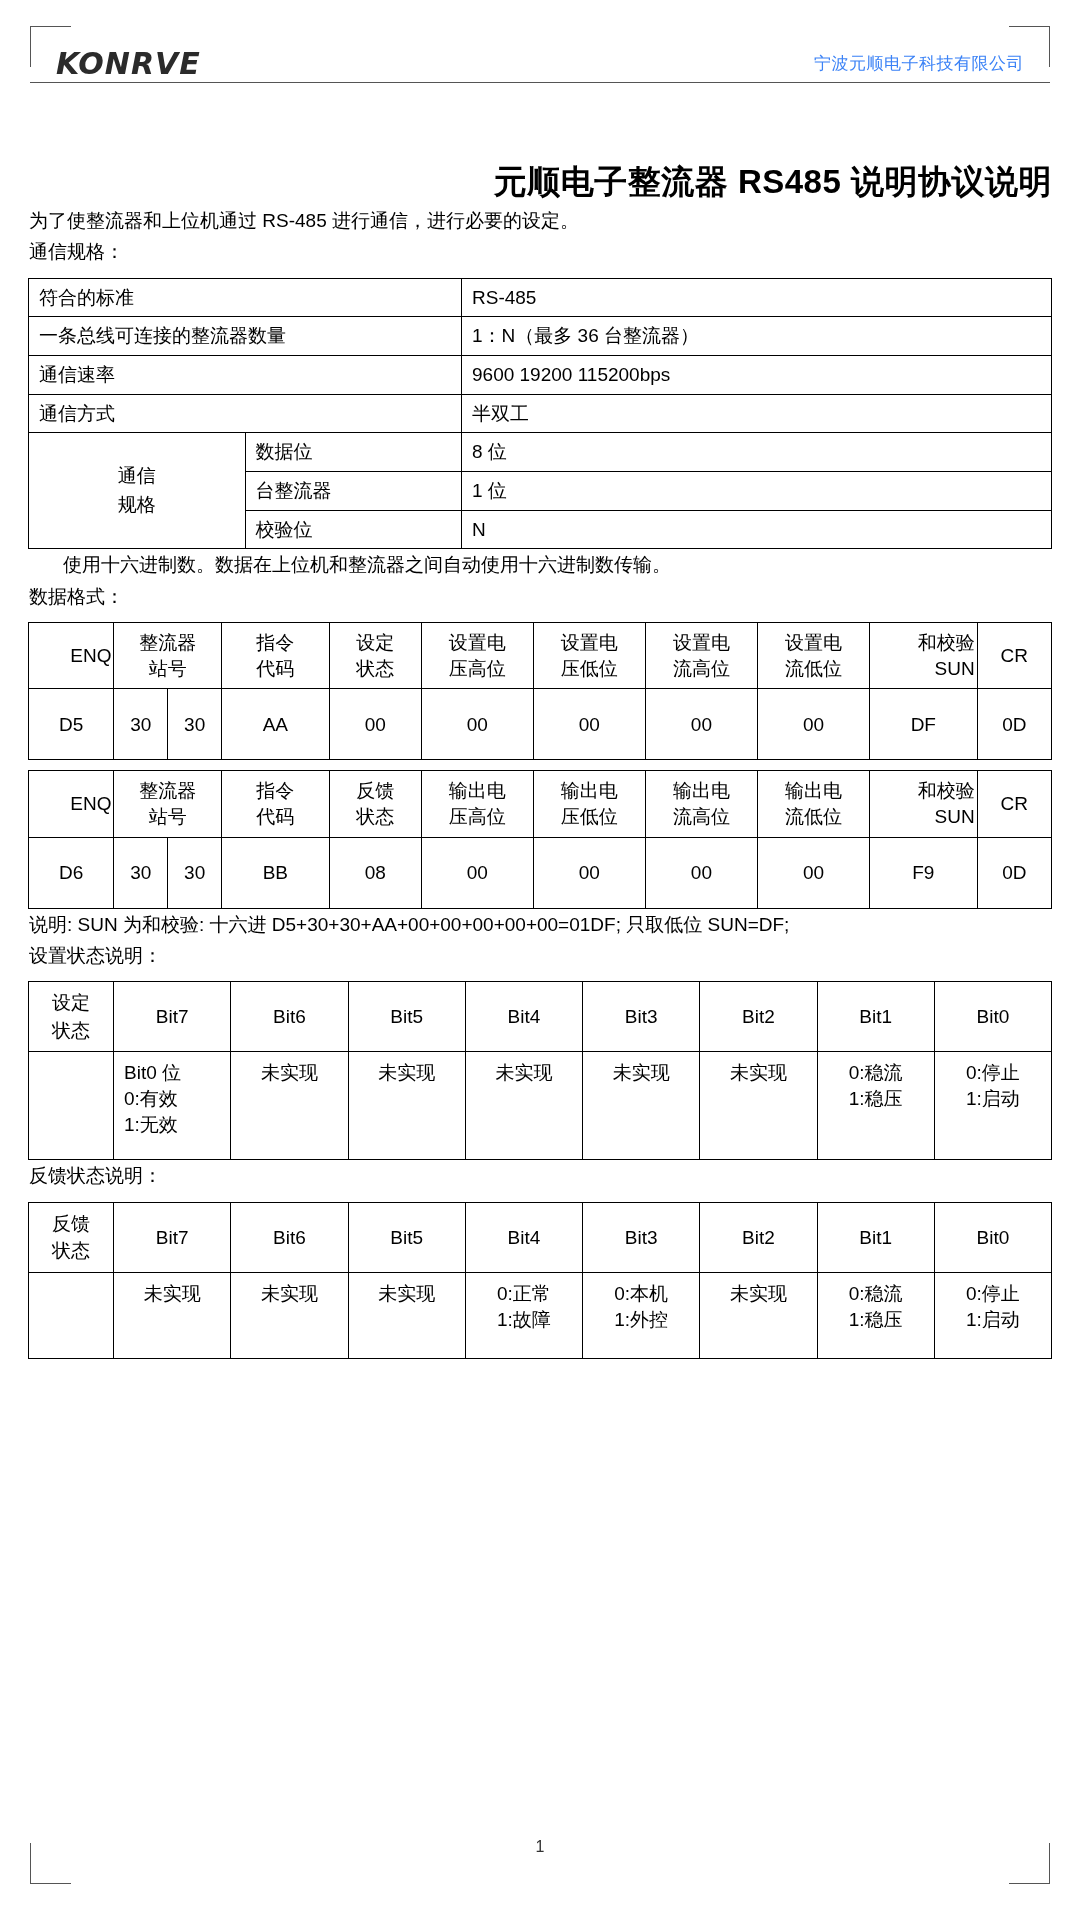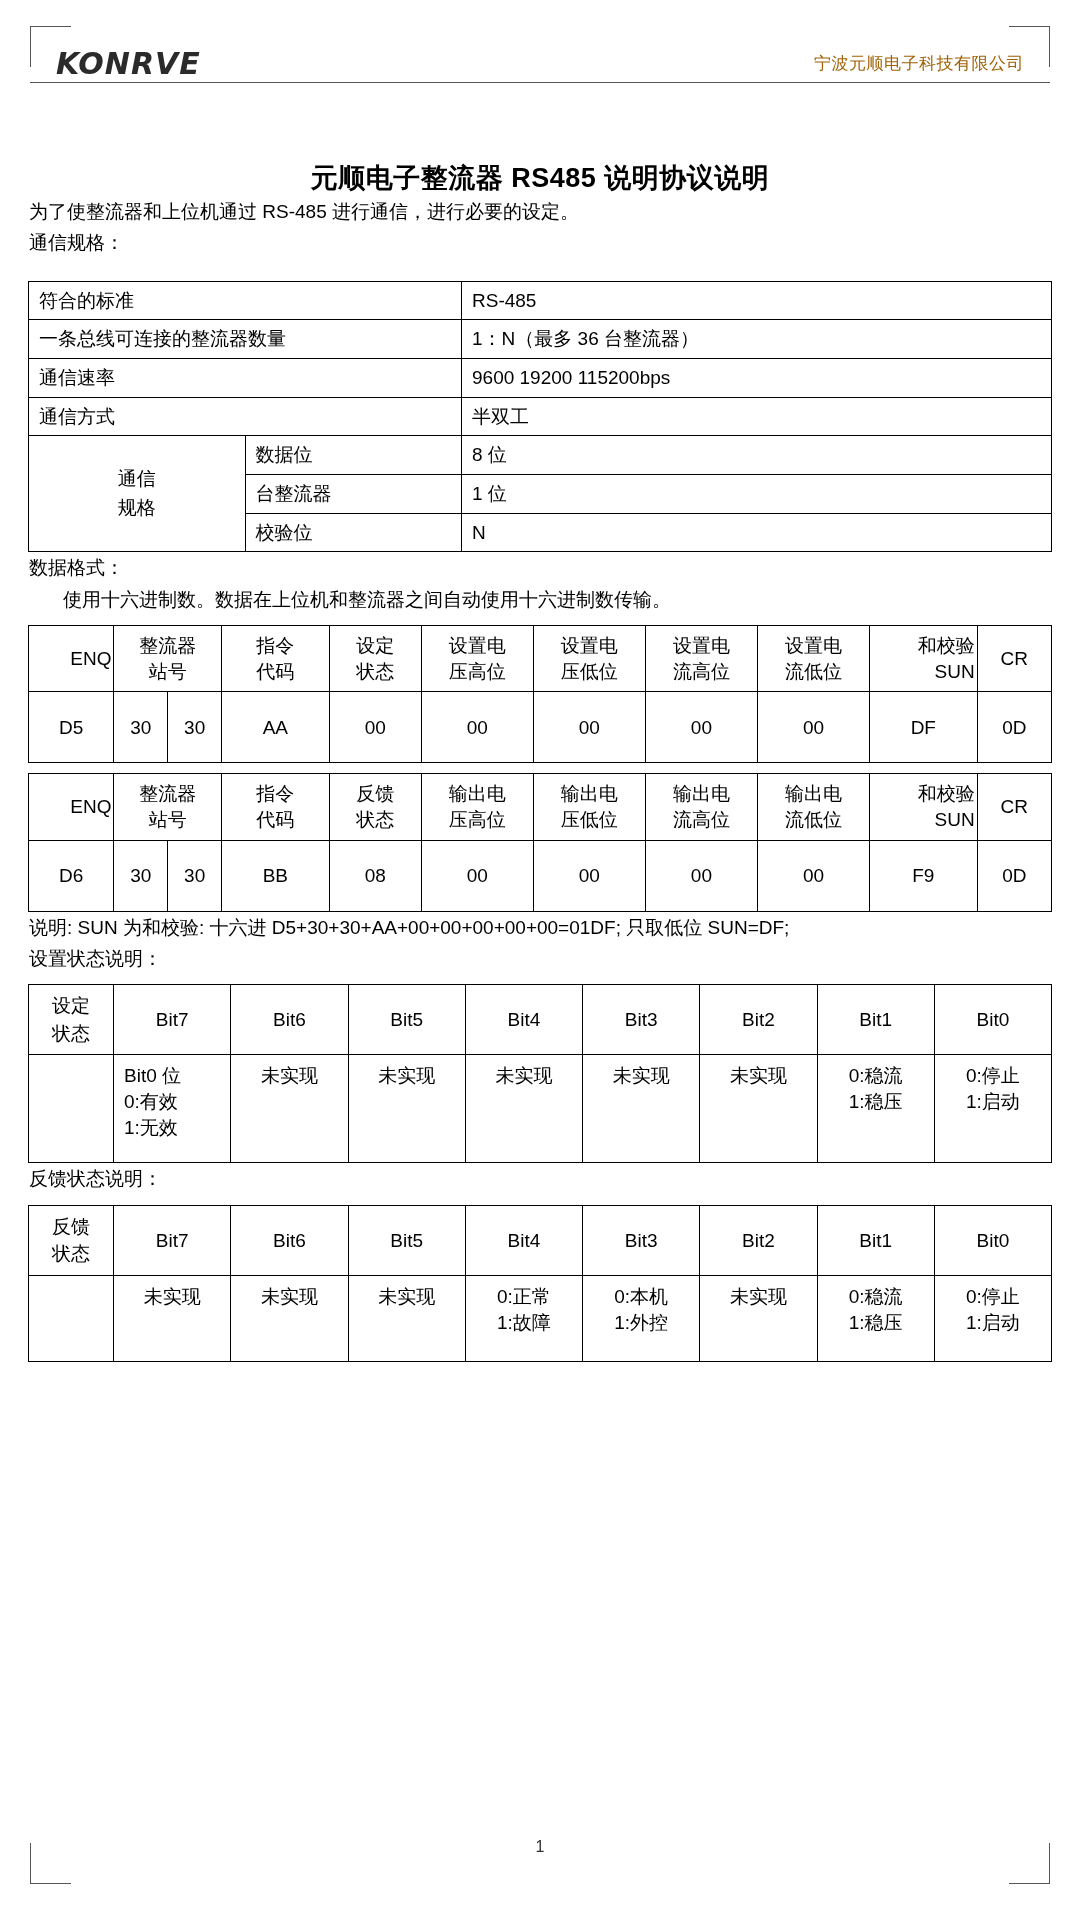--- a/index.html
+++ b/index.html
@@ -61,35 +61,35 @@
     font-size: 30px;
     letter-spacing: 1px;
     color: #2b2b2b;
     font-style: italic;
   }
   .company {
     position: absolute;
     right: 56px;
     top: 26px;
     font-size: 17px;
-    color: #a16207;
+    color: #3b82f6;
     letter-spacing: .5px;
   }
 
   
   .content {
     position: absolute;
     left: 28px;
     right: 28px;
     top: 110px;
   }
 
   h1.doc-title {
-    text-align: center;
-    font-size: 27px;
+    text-align: right;
+    font-size: 33px;
     font-weight: bold;
     margin: 50px 0 0 0;
     letter-spacing: .5px;
   }
 
   p.para {
     font-size: 19px;
     margin: 1px;
     line-height: 1.6;
   }
@@ -110,21 +110,21 @@
     table-layout: fixed;
   }
   table td, table th {
     border: 1.4px solid #000;
     padding: 6px 10px;
     vertical-align: middle;
     font-weight: normal;
     text-align: left;
     line-height: 1.35;
   }
-  .spec-table { margin-top: 22px; }
+  .spec-table { margin-top: 10px; }
   .spec-table td.k { width: 412px; }
   .spec-table td.sub-k { width: 220px; }
   .spec-table td.merge-k {
     width: 192px;
     text-align: center;
     line-height: 1.5;
   }
 
   .frame-table { margin-top: 10px; text-align: center; }
   .frame-table td { text-align: center; padding: 7px 2px; }
@@ -212,23 +212,23 @@
         <td class="sub-k">台整流器</td>
         <td>1 位</td>
       </tr>
       <tr>
         <td class="sub-k">校验位</td>
         <td>N</td>
       </tr>
     </tbody>
       </table>
 
+    <p class="para mt-note">使用十六进制数。数据在上位机和整流器之间自动使用十六进制数传输。</p>
+
     <p class="para mt-fmt">数据格式：</p>
-
-    <p class="para mt-note">使用十六进制数。数据在上位机和整流器之间自动使用十六进制数传输。</p>
 
     <table class="frame-table">
       <tbody>
           <tr class="hdr">
         <td class="cw-enq" rowspan="1">ENQ</td>
         <td class="cw-code" colspan="2">
           <span>整流器</span><br>
           <span>站号</span>
         </td>
         <td class="cw-code">

